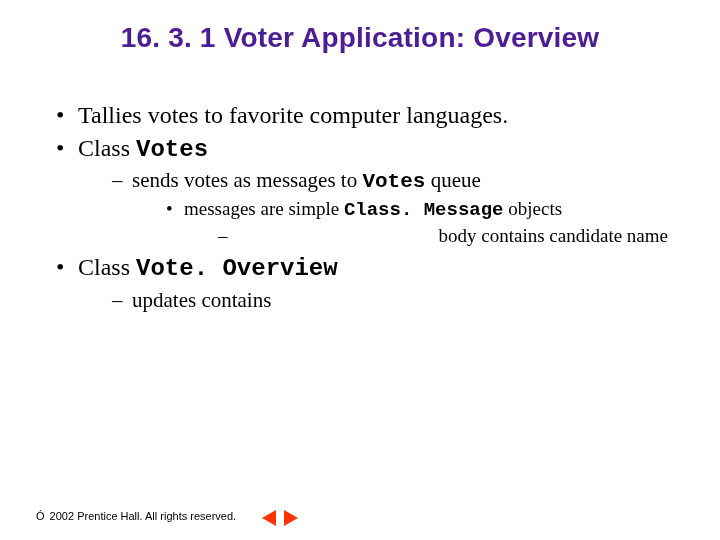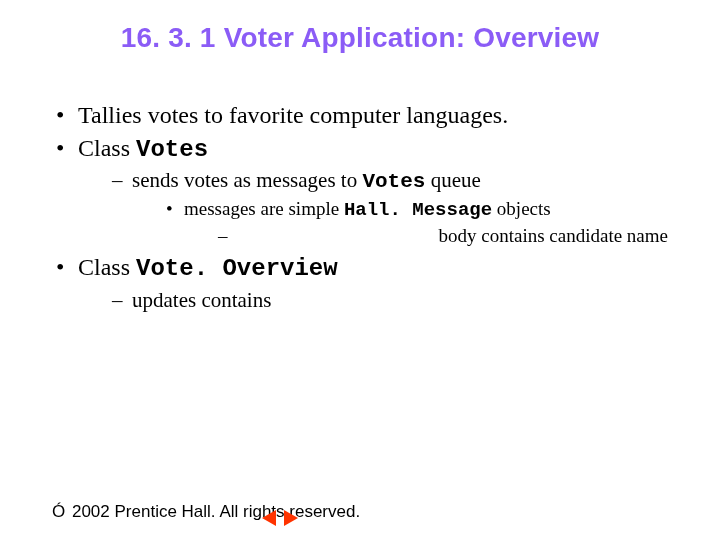--- a/index.html
+++ b/index.html
@@ -14,21 +14,21 @@
   }
   .slide {
     position: relative;
     width: 720px;
     height: 540px;
     box-sizing: border-box;
   }
   .title {
     font-family: Arial, Helvetica, sans-serif;
     font-weight: bold;
-    color: #8b5cf6;
+    color: #4c1d95;
     font-size: 28px;
     text-align: center;
     padding-top: 22px;
     padding-bottom: 10px;
     letter-spacing: 0.2px;
   }
   .body {
     padding: 28px 44px 0 44px;
     font-size: 24px;
     line-height: 1.28;
@@ -103,23 +103,22 @@
   }
   .mono {
     font-family: "Courier New", Courier, monospace;
     font-weight: bold;
   }
   .footer {
     position: absolute;
     left: 36px;
     bottom: 18px;
     font-family: Arial, Helvetica, sans-serif;
-    font-size: 17px;
+    font-size: 11px;
     color: #000;
-    margin-left: 16px;
   }
   .footer .copy {
     font-family: Arial, sans-serif;
     margin-right: 2px;
   }
   .nav-arrows {
     position: absolute;
     left: 260px;
     bottom: 13px;
     display: flex;
@@ -164,21 +163,21 @@
         <span>Tallies votes to favorite computer languages.</span>
       </li>
 
       <li>
         <span>Class </span><span class="mono">Votes</span>
         <ul class="level2">
           <li>
             <span>sends votes as messages to </span><span class="mono">Votes</span><span> queue</span>
             <ul class="level3">
               <li>
-                <span>messages are simple </span><span class="mono">Hall. Message</span><span> objects</span>
+                <span>messages are simple </span><span class="mono">Class. Message</span><span> objects</span>
                 <ul class="level4">
                   <li>
                     <span>body contains candidate name</span>
                   </li>
                 </ul>
               </li>
             </ul>
           </li>
         </ul>
       </li>

